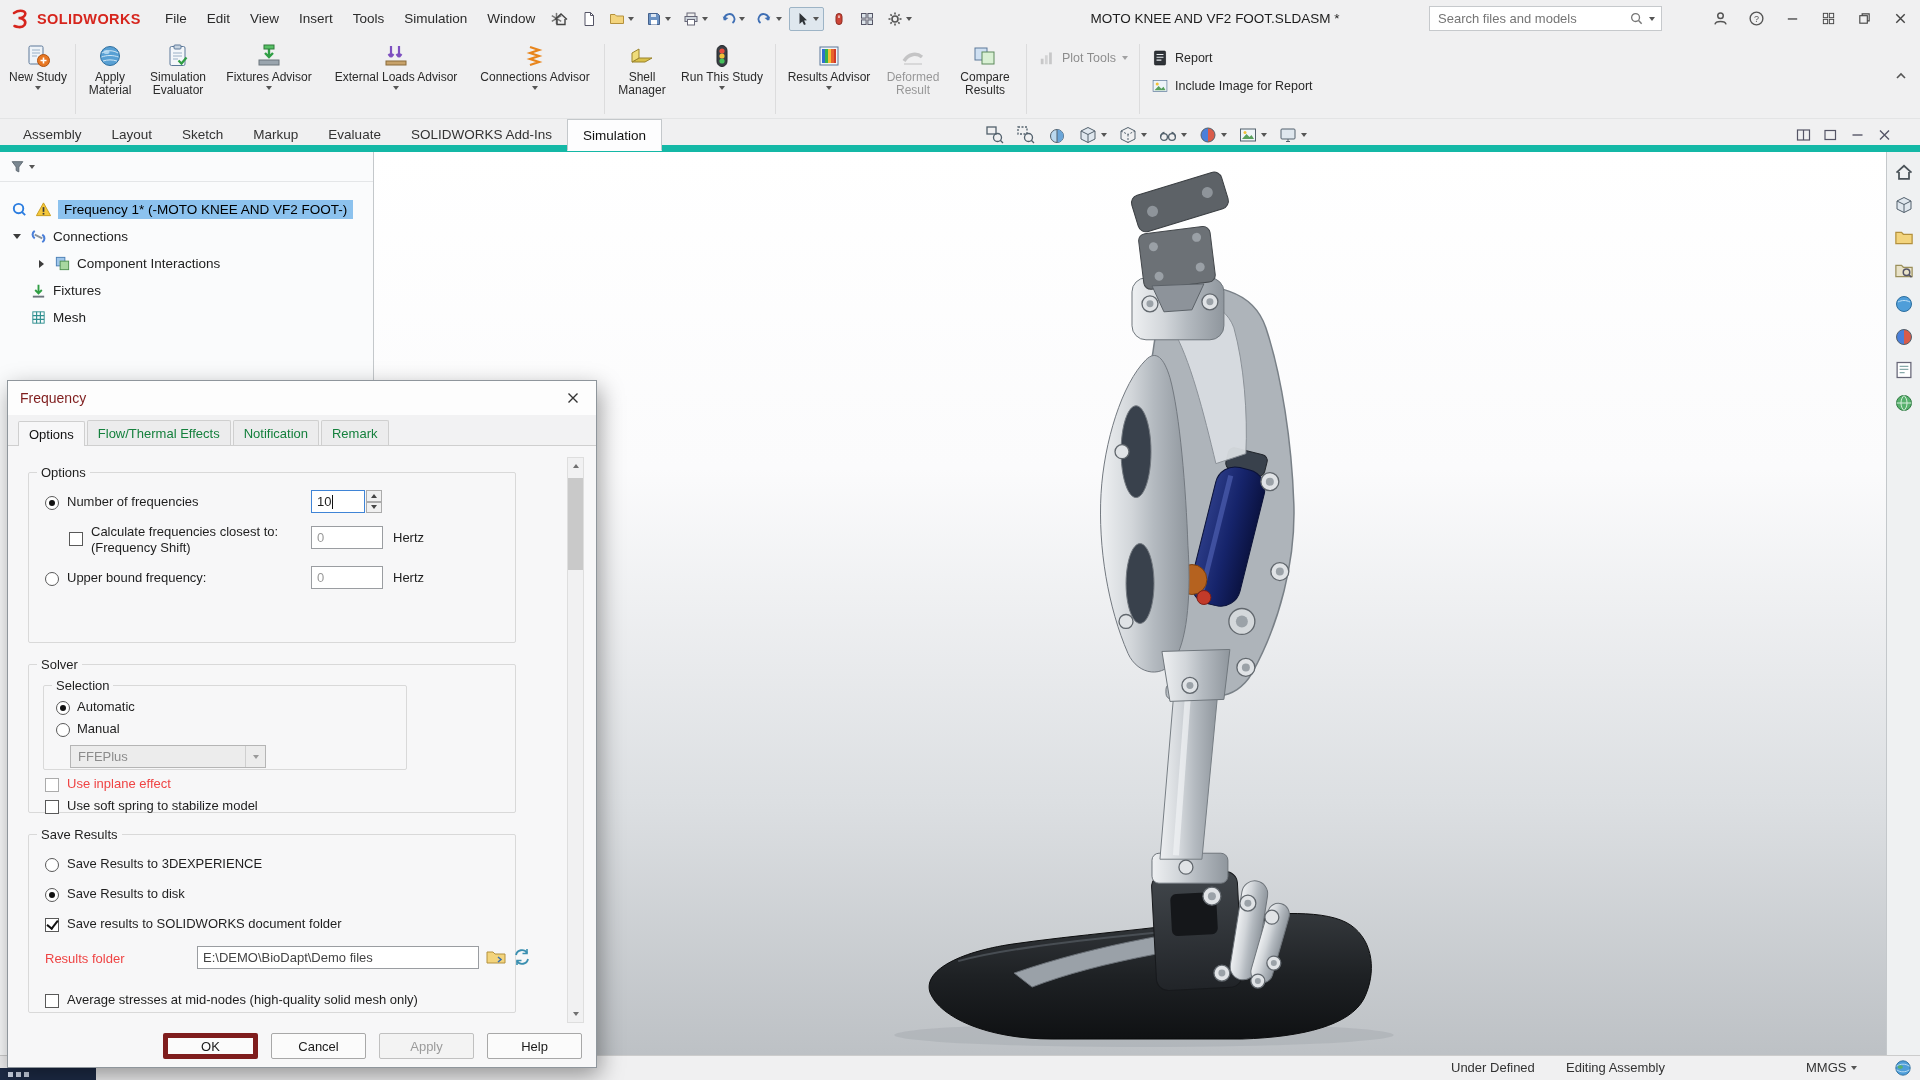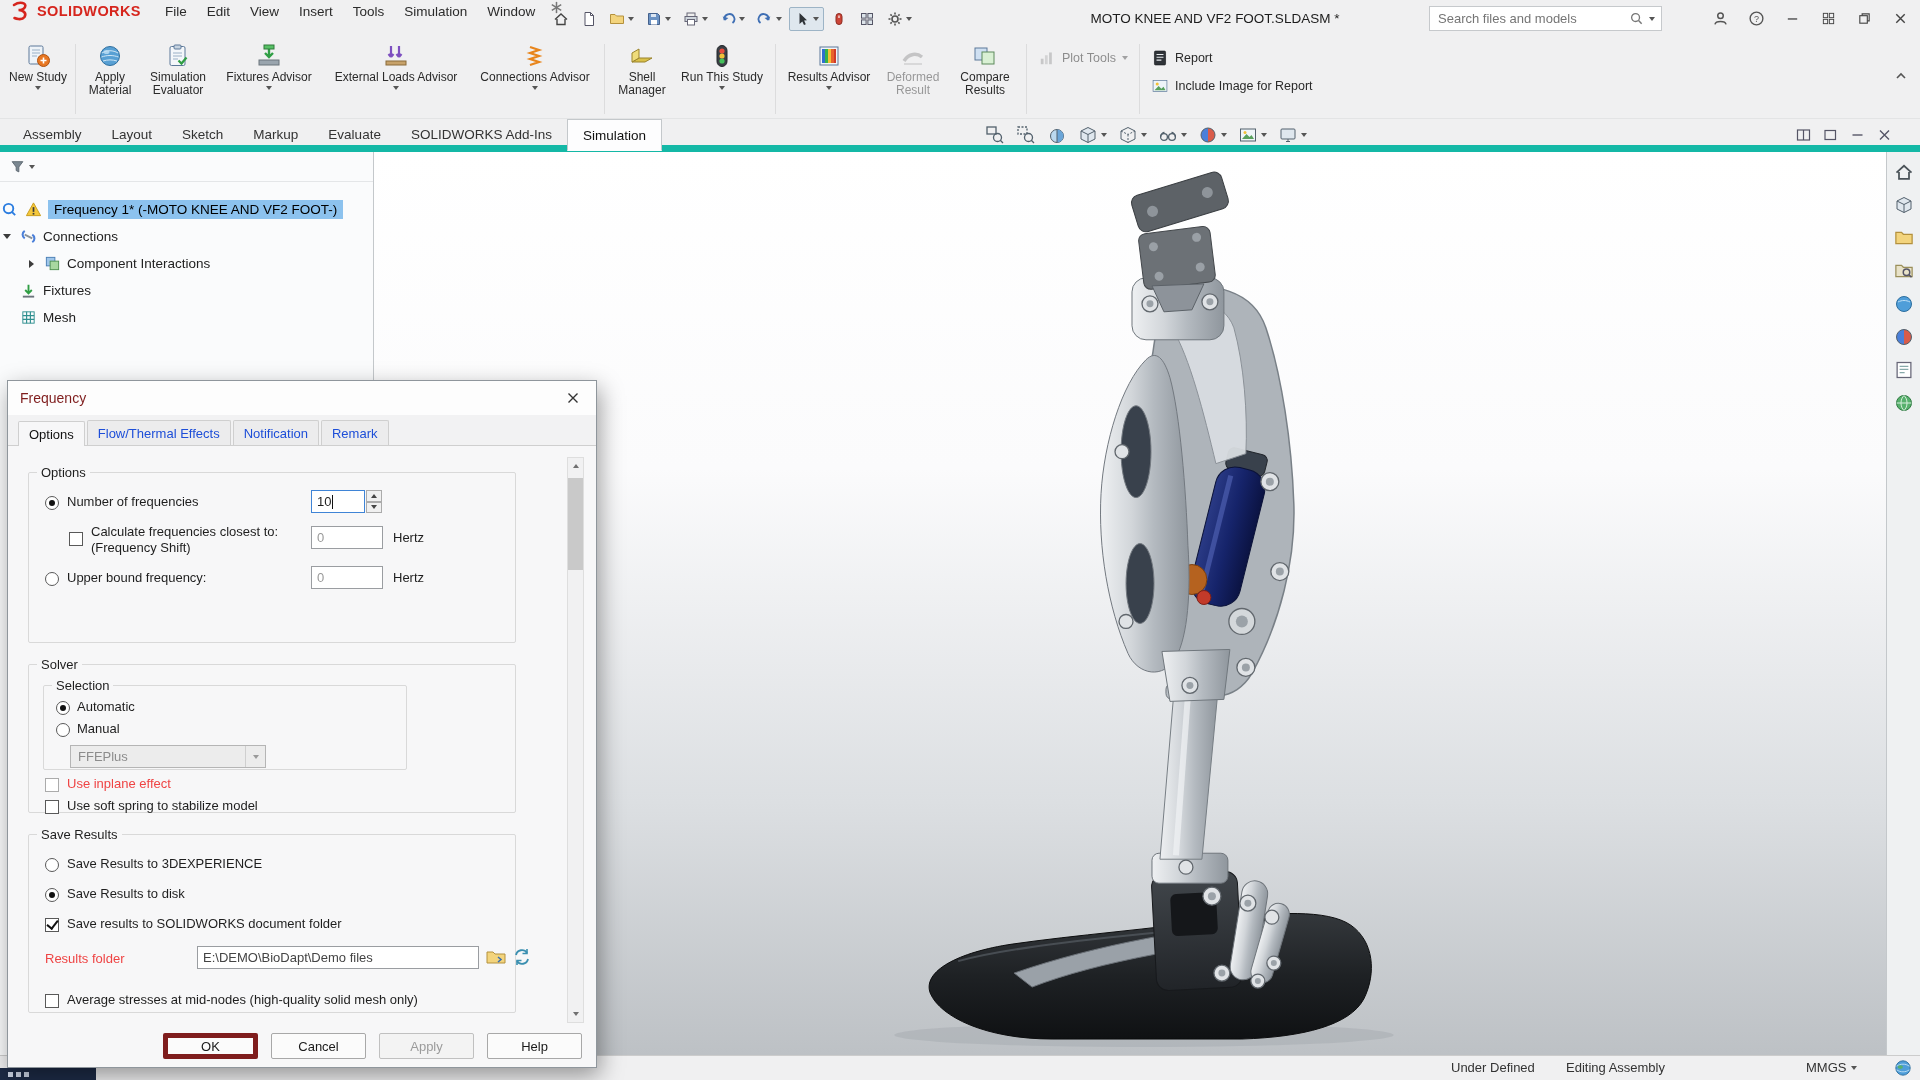--- a/index.html
+++ b/index.html
@@ -6,21 +6,21 @@
   html,body { margin:0; padding:0; }
   body {
     width:1920px; height:1080px; overflow:hidden;
     font-family:"Liberation Sans","DejaVu Sans",sans-serif;
     color:#222; cursor:default; user-select:none;
   }
   #app { position:relative; width:1920px; height:1080px; background:#f0f0f1; }
   svg { display:block; }
 
   
-  .menubar { position:absolute; top:0; left:0; width:1920px; height:37px; background:#f0f0f1; display:flex; align-items:flex-start; padding:0 6px; }
+  .menubar { position:absolute; top:0; left:0; width:1920px; height:37px; background:#f0f0f1; display:flex; align-items:center; padding:0 6px; }
   .logo { display:flex; align-items:center; gap:5px; margin:0 14px 0 4px; }
   .logo-text { color:#d6251d; font-weight:bold; font-size:14.5px; letter-spacing:.4px; }
   .menu { padding:4px 10px; font-size:13.5px; color:#2b2b2b; }
   .pin { margin-left:4px; display:flex; align-items:center; }
   .qt-bar { position:absolute; left:548px; top:3px; height:31px; display:flex; align-items:center; gap:2px; }
   .qt { display:flex; align-items:center; gap:3px; padding:4px 5px; border-radius:2px; }
   .qt.pressed { background:#dfe7ee; border:1px solid #9db4c6; padding:3px 4px; }
   .doc-title { position:absolute; left:1000px; top:0; width:430px; text-align:center; line-height:37px; font-size:13.5px; color:#1c1c1c; white-space:nowrap; }
   .searchbox { position:absolute; left:1429px; top:6px; width:233px; height:25px; background:#fff; border:1px solid #c6c9cc; display:flex; align-items:center; padding:0 6px; gap:5px; }
   .searchbox input { flex:1; border:none; outline:none; font-size:13px; color:#555; background:transparent; font-family:inherit; min-width:0; }
@@ -43,21 +43,21 @@
   .tabs { display:flex; height:32px; padding-left:8px; }
   .tab { padding:0 15px; line-height:31px; font-size:13.5px; color:#333; }
   .tab.active { background:#fdfdfe; border:1px solid #c4c8cb; border-bottom:1px solid #fdfdfe; color:#111; }
   .headsup { position:absolute; left:985px; top:6px; display:flex; align-items:center; gap:11px; }
   .hitem { display:flex; align-items:center; gap:3px; }
   .pane-ctrl { position:absolute; right:28px; top:9px; display:flex; gap:12px; }
 
   
   .tree-panel { position:absolute; top:152px; left:0; width:374px; bottom:25px; background:#fafbfc; border-right:1px solid #c4c8cb; }
   .filter-row { height:30px; border-bottom:1px solid #e4e6e8; display:flex; align-items:center; padding:0 9px; gap:3px; }
-  .trow { height:27px; display:flex; align-items:center; padding-left:0; font-size:13.5px; gap:5px; white-space:nowrap; }
+  .trow { height:27px; display:flex; align-items:center; padding-left:10px; font-size:13.5px; gap:5px; white-space:nowrap; }
   .tarrow { width:14px; display:flex; justify-content:center; flex:none; }
   .ticon { width:19px; height:18px; display:flex; align-items:center; justify-content:center; flex:none; }
   .tsel { background:#8cc2ee; padding:2px 6px; color:#000; }
   .indent { margin-left:24px; }
 
   
   .viewport { position:absolute; top:152px; left:374px; width:1512px; height:903px;
     background:linear-gradient(180deg,#ffffff 0%,#fbfbfc 35%,#dcdfe2 72%,#bdc1c5 100%); }
   .taskpane { position:absolute; top:152px; right:0; width:34px; bottom:25px; background:#eff1f2; border-left:1px solid #c4c8cb; display:flex; flex-direction:column; align-items:center; padding-top:10px; gap:13px; }
 
@@ -66,21 +66,21 @@
   .sb { position:absolute; line-height:24px; white-space:nowrap; }
   .taskbar-frag { position:absolute; left:0; bottom:0; width:96px; height:12px; background:#1d2b46; display:flex; align-items:center; padding-left:8px; gap:3px; }
   .taskbar-frag i { width:5px; height:5px; background:#cfd8e8; display:inline-block; }
 
   
   .dialog { position:absolute; left:7px; top:380px; width:590px; height:688px; background:#f7f7f8; border:1px solid #8f969c; box-shadow:3px 8px 22px rgba(0,0,0,.38); font-size:13px; }
   .dlg-titlebar { position:relative; height:34px; background:#fdfdfd; display:flex; align-items:center; padding-left:12px; }
   .dlg-title { font-size:14px; color:#7f1d1d; }
   .dlg-close { position:absolute; right:0; top:0; width:46px; height:33px; display:flex; align-items:center; justify-content:center; }
   .dlg-tabs { display:flex; gap:2px; padding:5px 0 0 10px; border-bottom:1px solid #cfcfcf; background:#f2f2f3; }
-  .dtab { padding:5px 10px 4px; font-size:13px; background:#ececed; border:1px solid #cfcfcf; border-bottom:none; border-radius:2px 2px 0 0; color:#1d4ed8; }
+  .dtab { padding:5px 10px 4px; font-size:13px; background:#ececed; border:1px solid #cfcfcf; border-bottom:none; border-radius:2px 2px 0 0; color:#15803d; }
   .dtab.active { background:#f7f7f8; position:relative; top:1px; color:#111; }
   .dlg-body { position:absolute; top:70px; left:0; right:0; bottom:42px; padding:14px 0 0 18px; }
   fieldset.grp { position:relative; border:1px solid #d9d9d9; border-radius:2px; margin:0 0 14px 2px; width:488px; padding:0; }
   fieldset.grp legend { font-size:13px; margin-left:8px; padding:0 4px; color:#1e1e1e; }
   fieldset.inner { position:absolute; border:1px solid #d9d9d9; border-radius:2px; padding:0; }
   fieldset.inner legend { font-size:13px; margin-left:8px; padding:0 4px; }
   .radio { position:absolute; width:14px; height:14px; border:1px solid #595959; border-radius:50%; background:#fff; }
   .radio.sel::after { content:""; position:absolute; left:3px; top:3px; width:6px; height:6px; border-radius:50%; background:#111; }
   .checkbox { position:absolute; width:14px; height:14px; border:1px solid #595959; background:#fff; }
   .checkbox.checked::after { content:""; position:absolute; left:3px; top:-1px; width:5px; height:9px; border:solid #111; border-width:0 2px 2px 0; transform:rotate(38deg); }

